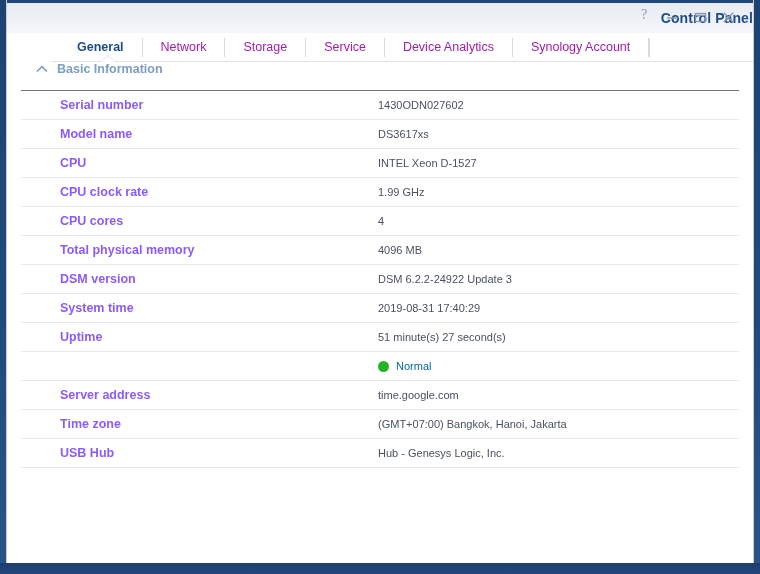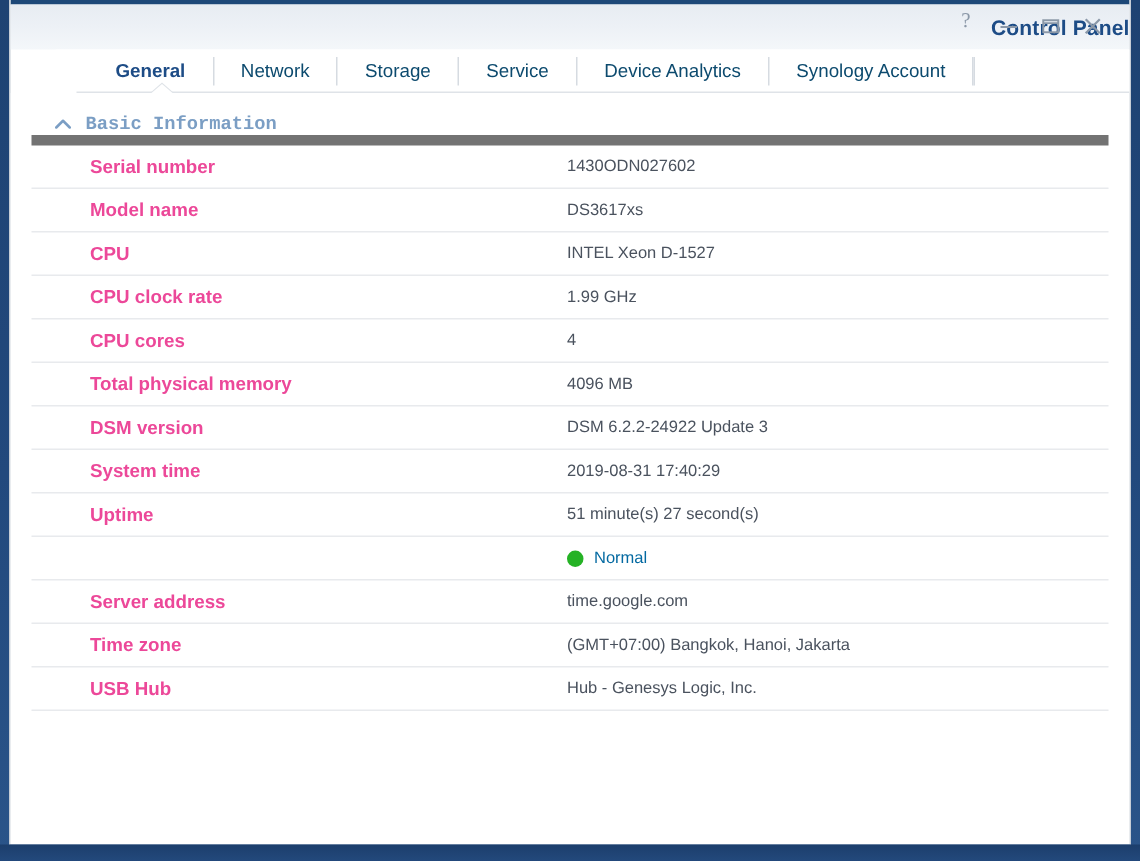--- a/index.html
+++ b/index.html
@@ -100,21 +100,21 @@
     height: 29px;
     display: flex;
     align-items: center;
   }
   .tab {
     position: relative;
     padding: 0 18px;
     height: 19px;
     line-height: 19px;
     font-size: 12.5px;
-    color: #0c4a6e;
+    color: #a21caf;
     border-right: 1px solid #d6dbe1;
     white-space: nowrap;
     cursor: default;
   }
   .tab.active {
     font-weight: bold;
     color: #1d4c86;
   }
   #tab-end-divider {
     width: 0px;
@@ -156,25 +156,24 @@
     width: 100%;
     bottom: 0;
     background: #ffffff;
   }
 
   .section-header {
     position: relative;
     height: 28px;
     margin-left: 14px;
     margin-right: 14px;
-    border-bottom: 7px solid #737373;
+    border-bottom: 1px solid #737373;
     display: flex;
-    align-items: flex-end;
+    align-items: flex-start;
     cursor: default;
-    font-family: Liberation Mono, monospace;
   }
   .chev {
     width: 14px;
     height: 14px;
     margin-left: 14px;
     margin-right: 8px;
     flex: 0 0 auto;
   }
   .section-title {
     font-size: 12.5px;
@@ -189,21 +188,21 @@
     margin-right: 14px;
     border-bottom: 1px solid #e8eaed;
     display: flex;
     align-items: center;
   }
   .row-label {
     position: absolute;
     left: 39px;
     font-size: 12.5px;
     font-weight: bold;
-    color: #ec4899;
+    color: #8b5cf6;
     white-space: nowrap;
   }
   .row-value {
     position: absolute;
     left: 357px;
     font-size: 11px;
     color: #4a525e;
     white-space: nowrap;
     display: flex;
     align-items: center;

